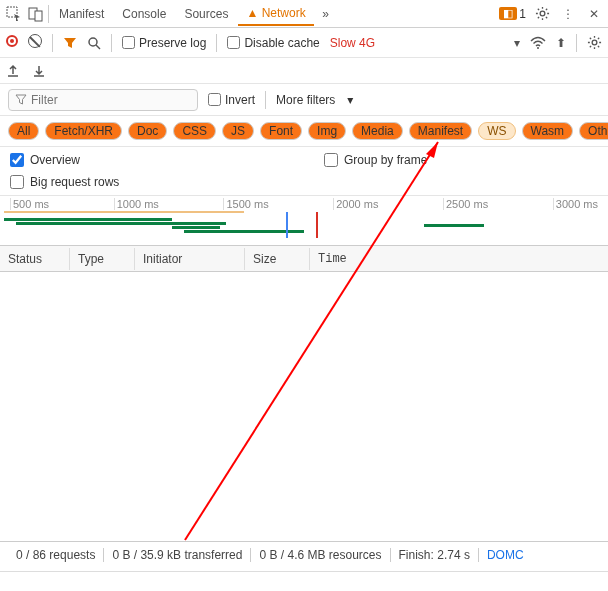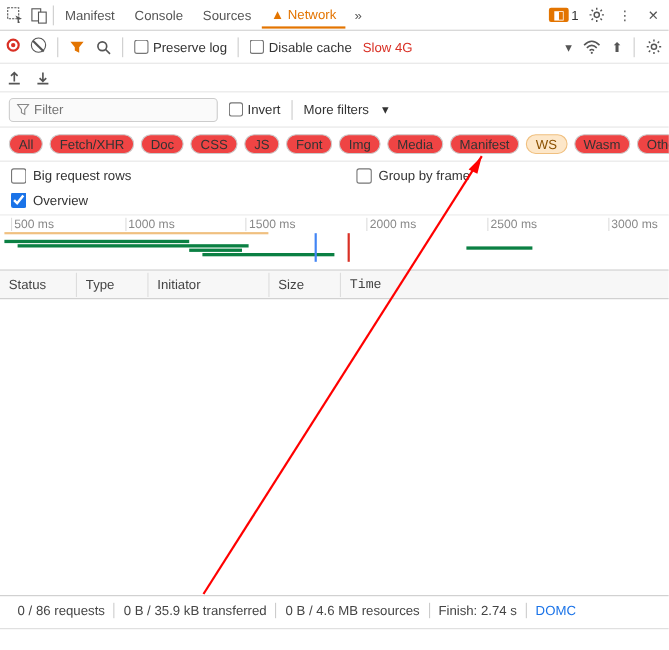--- a/index.html
+++ b/index.html
@@ -18,21 +18,21 @@
 .ban-icon::after{content:"";position:absolute;width:14px;height:1.5px;background:#555;top:6px;left:-1px;transform:rotate(45deg);}
 .sep { width:1px; height:18px; background:#ccc; }
 .chk { display:flex; align-items:center; gap:4px; color:#333;}
 .chk input{width:13px;height:13px;}
 .throttle { color:#d93025; display:flex; align-items:center; gap:4px;}
 .toolbar2 { display:flex; align-items:center; height:26px; padding:0 6px; gap:12px; border-bottom:1px solid #e5e5e5;}
 .filterrow { display:flex; align-items:center; height:32px; padding:4px 8px; gap:10px; border-bottom:1px solid #e5e5e5;}
 .filter-input { display:flex; align-items:center; border:1px solid #ccc; border-radius:4px; padding:2px 6px; width:190px; height:22px; background:#fafafa;}
 .filter-input input { border:none; outline:none; background:transparent; width:100%; font-size:12px;}
 .pillrow { display:flex; align-items:center; gap:6px; padding:6px 8px; border-bottom:1px solid #e5e5e5; flex-wrap:nowrap;}
-.pill { border:1px solid #ccc; border-radius:10px; padding:1px 8px; font-size:12px; color:#333; cursor:pointer; background:#ef4444;}
+.pill { border:1px solid #ccc; border-radius:10px; padding:1px 8px; font-size:12px; color:#333; cursor:pointer; background:#f97316;}
 .pill.active { background:#fde7c9; border-color:#f0c080; color:#8a5000;}
 .optsrow { display:flex; padding:6px 10px; gap:40px; border-bottom:1px solid #e5e5e5;}
 .optsrow .col{ display:flex; flex-direction:column; gap:8px; width:290px;}
 .opts-chk{display:flex;align-items:center;gap:6px;}
 .opts-chk input{width:14px;height:14px;accent-color:#1a73e8;}
 .waterfall { height:50px; border-bottom:1px solid #ccc; position:relative; background:#fff;}
 .ticks{display:flex;justify-content:space-between;position:absolute;top:2px;left:0;right:0;padding:0 10px;color:#888;font-size:11px;}
 .ticks span{border-left:1px solid #ddd;padding-left:2px;}
 .bars{position:absolute;top:20px;left:4px;right:4px;height:24px;}
 .bar{position:absolute;height:3px;background:#0b8043;}
@@ -180,26 +180,26 @@
   <span class="pill">Media</span>
   <span class="pill">Manifest</span>
   <span class="pill active">WS</span>
   <span class="pill">Wasm</span>
   <span class="pill">Other</span>
 </div>
 
 <div class="optsrow">
   <div class="col">
     <label class="opts-chk">
+        <input type="checkbox" checked="" style="">
+        <span>Overview</span>
+      </label>
+    <label class="opts-chk">
         <input type="checkbox" style="">
         <span>Big request rows</span>
-      </label>
-    <label class="opts-chk">
-        <input type="checkbox" checked="" style="">
-        <span>Overview</span>
       </label>
   </div>
   <div class="col">
     <label class="opts-chk">
         <input type="checkbox" style="">
         <span>Group by frame</span>
       </label>
   </div>
 </div>
 

